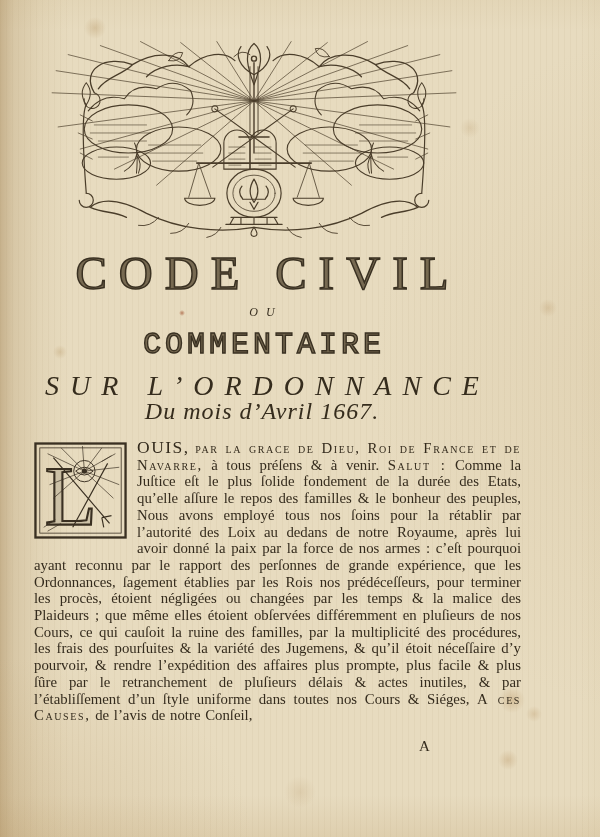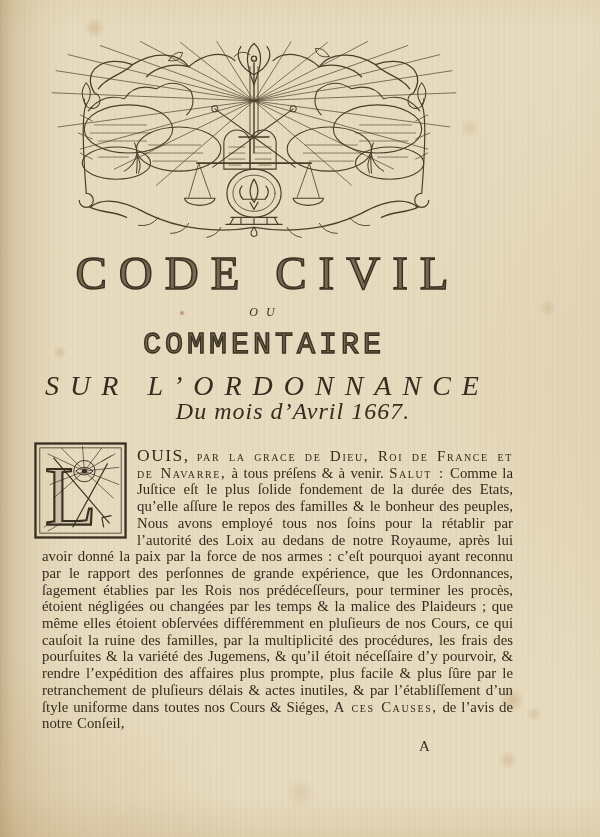--- a/index.html
+++ b/index.html
@@ -37,28 +37,28 @@
     font-size:47px;line-height:44px;letter-spacing:12px;text-indent:12px;
     color:rgba(99,86,62,.85);-webkit-text-stroke:1.5px #3a3122;}
   .t-ou{position:absolute;top:305px;width:100%;
     font-style:italic;font-size:12px;letter-spacing:8px;text-indent:8px;color:#3a3122;}
   .t-comm{position:absolute;top:326px;width:100%;
     font-size:30px;line-height:38px;letter-spacing:4px;text-indent:4px;
     color:rgba(99,86,62,.85);font-family:Liberation Mono, monospace;-webkit-text-stroke:1.4px #3a3122;}
   .t-sur{position:absolute;top:370px;width:100%;
     font-style:italic;font-size:28px;letter-spacing:11px;text-indent:11px;color:#352c1d;}
   .t-date{position:absolute;top:398px;width:100%;
-    font-style:italic;font-size:24px;letter-spacing:1px;color:#352c1d;margin-left:31px;}
+    font-style:italic;font-size:24px;letter-spacing:1px;color:#352c1d;}
 
   .body-text{
     position:absolute;top:439px;left:34px;width:487px;
     font-size:14.8px;line-height:16.7px;
     text-align:justify;word-spacing:1px;color:#342b1d;
   }
-  .body-text p{margin:8px;}
+  .body-text p{margin:0;}
   .dropcap{float:left;width:93px;height:99px;margin:2px 10px 2px 0;}
   .dropcap svg{width:100%;height:100%;}
   .lead{font-size:17.5px;letter-spacing:1.5px;}
   .sc{font-variant:small-caps;letter-spacing:1.6px;}
 
   .signature{position:absolute;top:738px;left:419px;font-size:15px;color:#342b1d;}
 </style>
 </head>
 <body>
 

